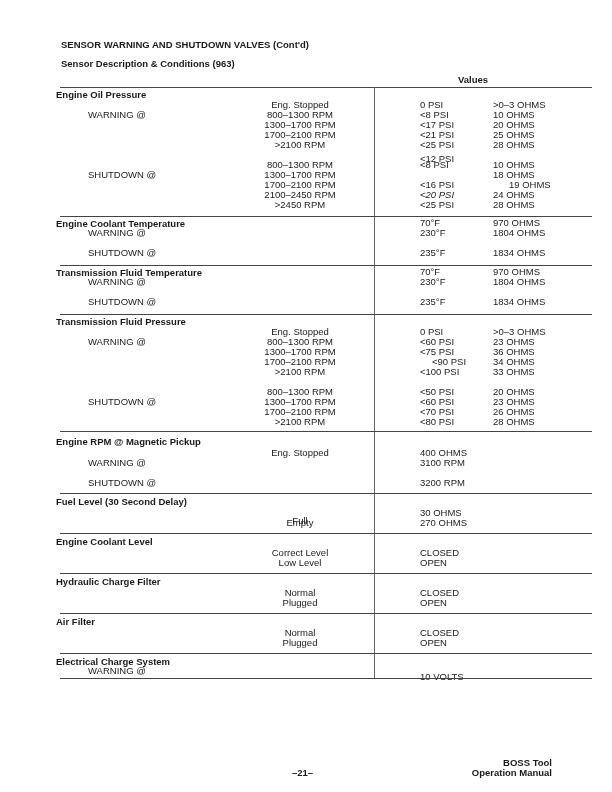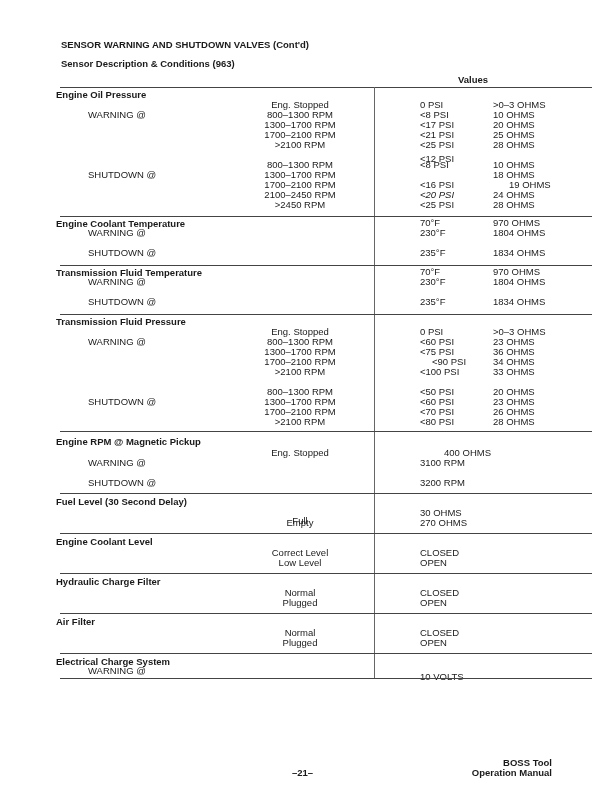--- a/index.html
+++ b/index.html
@@ -120,21 +120,21 @@
       <div class="txt v1" style="top: 91px;">&lt;70 PSI</div>
       <div class="txt v2" style="top: 91px;">26 OHMS</div>
       <div class="txt cond" style="top: 101px;">&gt;2100 RPM</div>
       <div class="txt v1" style="top: 101px;">&lt;80 PSI</div>
       <div class="txt v2" style="top: 101px;">28 OHMS</div>
     </div>
     <div class="hline" style="top: 431px;"></div>
     <div class="section" style="top: 436px;">
       <div class="sec-name" style="top: 0px;">Engine RPM @ Magnetic Pickup</div>
       <div class="txt cond" style="top: 12px;">Eng. Stopped</div>
-      <div class="txt v1" style="top: 12px; margin-left: 24px;">400 OHMS</div>
+      <div class="txt v1" style="top: 12px;">400 OHMS</div>
       <div class="txt label" style="top: 22px;">WARNING @</div>
       <div class="txt v1" style="top: 22px;">3100 RPM</div>
       <div class="txt label" style="top: 42px;">SHUTDOWN @</div>
       <div class="txt v1" style="top: 42px;">3200 RPM</div>
     </div>
     <div class="hline" style="top: 493px;"></div>
     <div class="section" style="top: 496px;">
       <div class="sec-name" style="top: 0px;">Fuel Level (30 Second Delay)</div>
       <div class="txt cond" style="top: 20px;">Full</div>
       <div class="txt v1" style="top: 12px;">30 OHMS</div>

